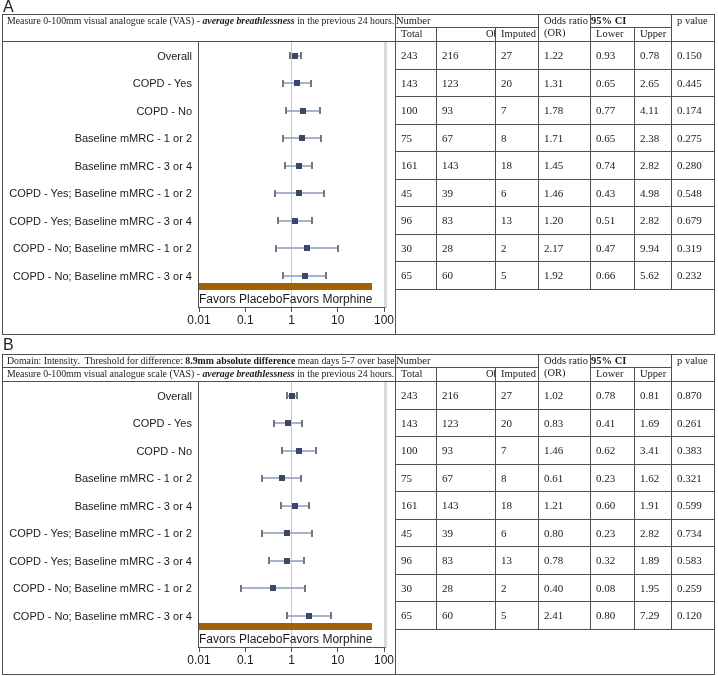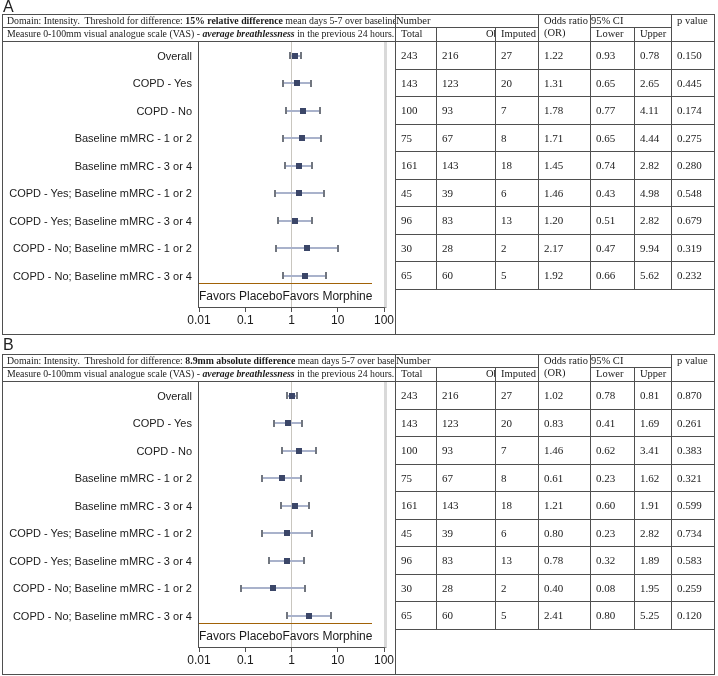--- a/index.html
+++ b/index.html
@@ -30,63 +30,62 @@
               padding-right:6px; font-size:11px; white-space:nowrap; }
 
   .plot { position:absolute; left:195px; top:0; width:189px; height:266px;
           border-left:1px solid #4f4f4f; border-right:3px solid #d9d9d9; border-bottom:1px solid #4f4f4f; }
   .refline { position:absolute; left:calc(50% - 0.5px); top:0; bottom:0; width:1px; background:#c9c6bf; }
   .markers { position:absolute; left:0; right:0; top:0; height:242px; }
   .mrow { position:absolute; left:0; width:100%; height:27.5px; }
   .ci   { position:absolute; top:50%; margin-top:-1px; height:2px; background:#a9b2cb; }
   .cap  { position:absolute; top:50%; margin-top:-3.5px; width:2px; height:7px; background:#71767f; }
   .sq   { position:absolute; top:50%; margin-top:-3px; width:6px; height:6px; background:#3b4668; }
-  .favors { position:absolute; left:0; right:12px; bottom:0; height:24px; border-top:1px solid #a16207;
+  .favors { position:absolute; left:0; right:12px; bottom:0; height:24px; border-top:7px solid #a16207;
             display:flex; font-size:12px; }
   .fav { flex:1; display:flex; align-items:center; justify-content:center; white-space:nowrap; }
 
   .ticks { position:absolute; left:196px; top:266px; width:185px; height:26px; }
   .tickmark { position:absolute; top:0; width:1px; height:4px; background:#4f4f4f; }
   .ticklabel { position:absolute; top:5px; transform:translateX(-50%); font-size:12px; white-space:nowrap; }
 
   .tablesec { flex:1; position:relative; font-size:11px; }
   .thead { display:grid; grid-template-columns:41px 59px 43px 52px 44px 37px 1fr;
            grid-template-rows:13px 13px; height:27px; border-bottom:1px solid #4f4f4f; font-size:10.5px; }
   .thead > div { overflow:hidden; line-height:12px; }
   .brd { border-right:1px solid #4f4f4f; }
   .bdb { border-bottom:1px solid #4f4f4f; }
   .ctr { text-align:left; }
   .pl  { padding-left:5px; }
   .th-number { grid-area:1/1/2/4; }
   .th-total  { grid-area:2/1/3/2; }
   .th-obs    { grid-area:2/2/3/3;margin-left:44px; }
   .th-imp    { grid-area:2/3/3/4; }
   .th-or     { grid-area:1/4/3/5; line-height:12.5px; }
-  .th-ci     { grid-area:1/5/2/7; }
+  .th-ci     { grid-area:1/5/2/7;font-weight:bold; }
   .th-lower  { grid-area:2/5/3/6; }
   .th-upper  { grid-area:2/6/3/7; }
   .th-p      { grid-area:1/7/3/8; line-height:12.5px; }
 
   .tbody { position:absolute; top:27px; left:0; right:0; }
   .trow { display:grid; grid-template-columns:41px 59px 43px 52px 44px 37px 1fr;
           height:27.5px; border-bottom:1px solid #4f4f4f; }
   .tcell { display:flex; align-items:center; padding-left:5px; border-right:1px solid #4f4f4f; overflow:hidden; }
   .tcell:last-child { border-right:none; }
 </style>
 </head>
 <body>
 
 <div id="stage">
   <div class="pletter" id="letterA">A</div>
   <div class="pletter" id="letterB">B</div>
 
   <div class="pbox" id="panelA">
     <div class="leftsec">
       <div class="hdr">
-        <div class="hl hl1"><span>Domain: Intensity.  Threshold for difference: </span><b>15% relative difference</b><span> mean days 5-7 over baseline</span></div>
         <div class="hl"><span>Measure 0-100mm visual analogue scale (VAS) - </span><b><i>average breathlessness</i></b><span> in the previous 24 hours.</span></div>
       </div>
       <div class="lbody">
         <div class="labels">
             <div class="rowlabel">Overall</div>
             <div class="rowlabel">COPD - Yes</div>
             <div class="rowlabel">COPD - No</div>
             <div class="rowlabel">Baseline mMRC - 1 or 2</div>
             <div class="rowlabel">Baseline mMRC - 3 or 4</div>
             <div class="rowlabel">COPD - Yes; Baseline mMRC - 1 or 2</div>
@@ -213,21 +212,21 @@
             <div class="tcell">0.77</div>
             <div class="tcell">4.11</div>
             <div class="tcell">0.174</div>
           </div>
           <div class="trow">
             <div class="tcell">75</div>
             <div class="tcell">67</div>
             <div class="tcell">8</div>
             <div class="tcell">1.71</div>
             <div class="tcell">0.65</div>
-            <div class="tcell">4.44</div>
+            <div class="tcell">2.38</div>
             <div class="tcell">0.275</div>
           </div>
           <div class="trow">
             <div class="tcell">161</div>
             <div class="tcell">143</div>
             <div class="tcell">18</div>
             <div class="tcell">1.45</div>
             <div class="tcell">0.74</div>
             <div class="tcell">2.82</div>
             <div class="tcell">0.280</div>
@@ -454,19 +453,19 @@
             <div class="tcell">0.08</div>
             <div class="tcell">1.95</div>
             <div class="tcell">0.259</div>
           </div>
           <div class="trow">
             <div class="tcell">65</div>
             <div class="tcell">60</div>
             <div class="tcell">5</div>
             <div class="tcell">2.41</div>
             <div class="tcell">0.80</div>
-            <div class="tcell">5.25</div>
+            <div class="tcell">7.29</div>
             <div class="tcell">0.120</div>
           </div>
         </div>
     </div>
   </div>
 </div>
 
 </body></html>

